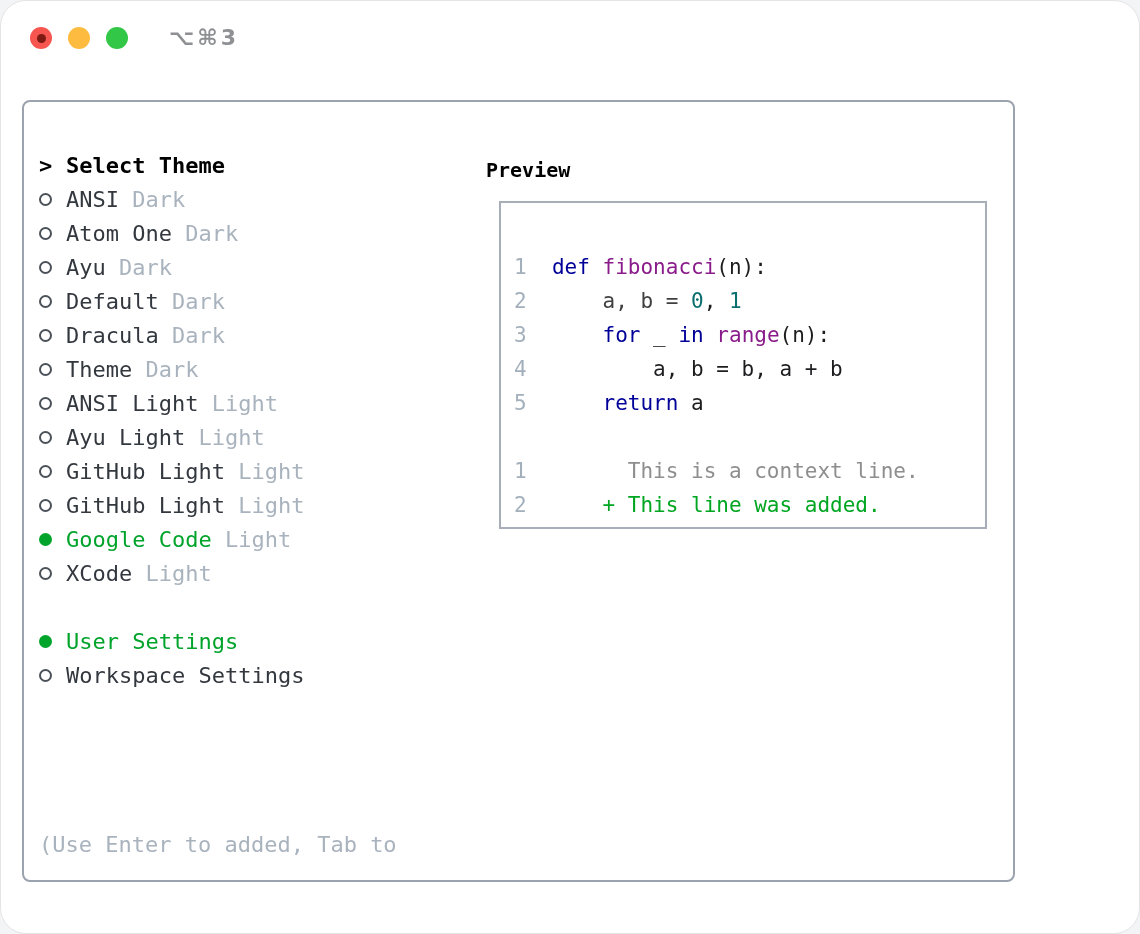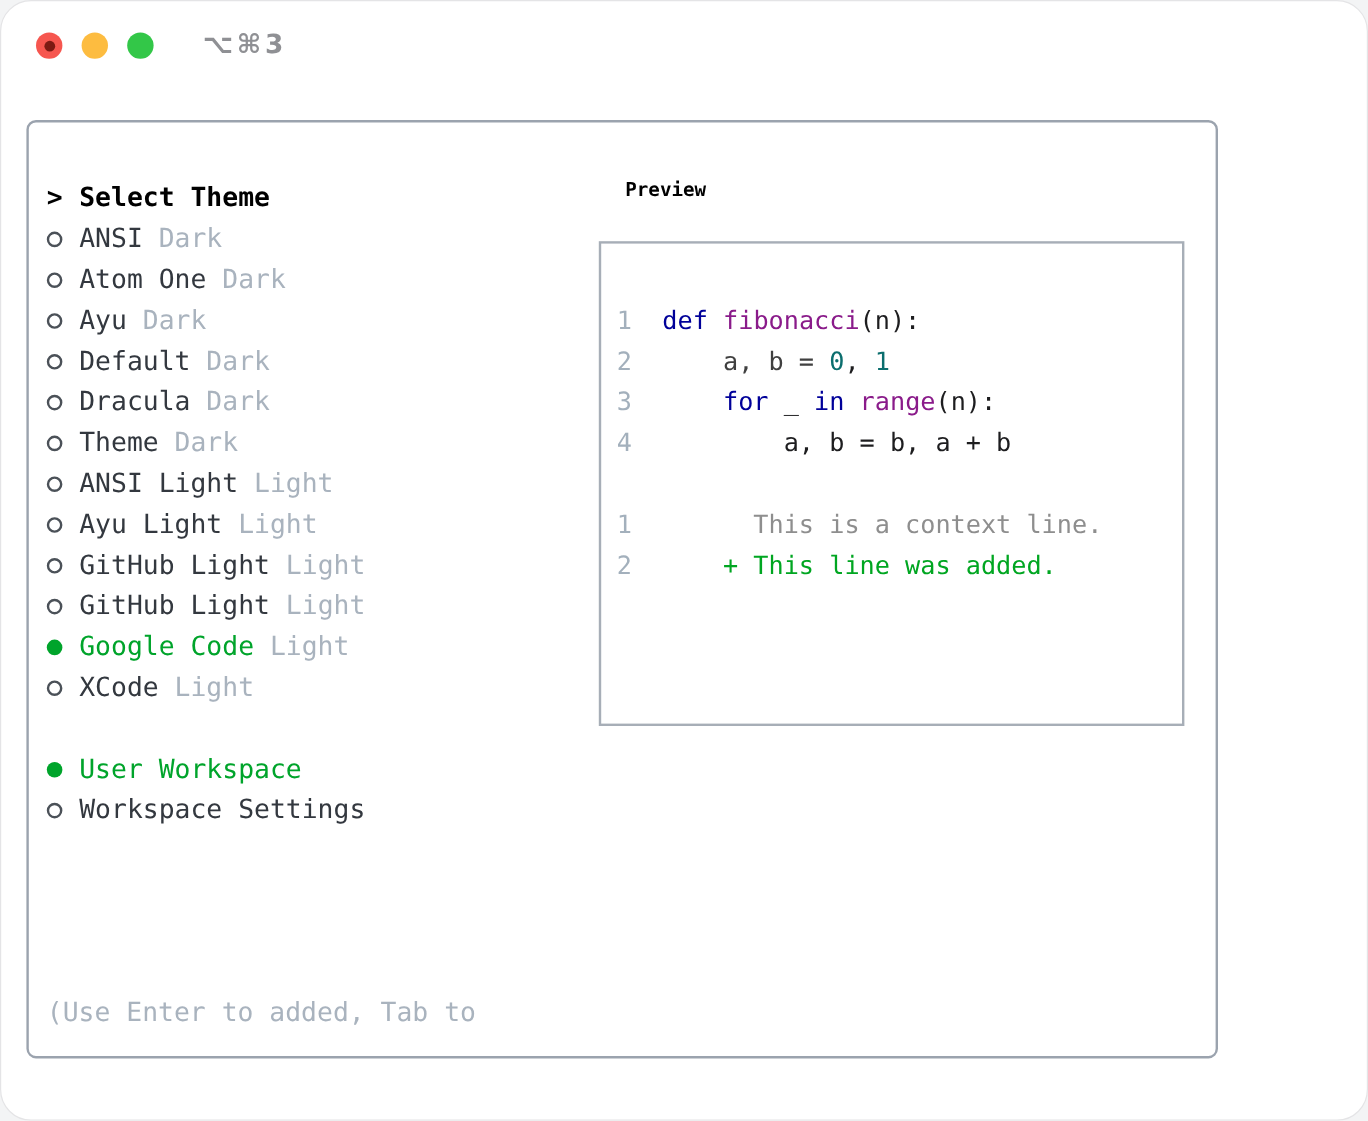--- a/index.html
+++ b/index.html
@@ -37,24 +37,24 @@
   .bullet { width:13px; height:13px; border-radius:50%; }
   .hollow { border:2px solid #4b5158; }
   .filled { background:var(--green); }
   .tname.sel { color:var(--green); }
   .variant { color:var(--muted); }
   #theme-list { position:absolute; left:0; top:46px; }
   #apply-list { position:absolute; left:0; top:522px; }
   .hint { position:absolute; left:15px; top:658px; font-size:22px; line-height:34px;
           color:var(--muted); white-space:pre; }
   
-  .preview-label { position:absolute; left:497px; top:46px; height:34px;
-                   display:flex; align-items:flex-start; font-size:16px; }
+  .preview-label { position:absolute; left:462px; top:46px; height:34px;
+                   display:flex; align-items:flex-end; font-size:20px; }
   .preview-box {
-    position:absolute; left:475px; top:99px; width:488px; height:404px;
+    position:absolute; left:475px; top:99px; width:488px; height:328px;
     border:2px solid #a7aeb7; background:#fff;
   }
   #preview-lines { position:absolute; left:13px; top:47px; }
   .cline { height:34px; line-height:34px; font-size:21px; white-space:pre; }
 </style>
 </head>
 <body>
 
 <div class="window">
 
@@ -84,39 +84,40 @@
         <div class="row"><span class="slot"><span class="bullet hollow"></span></span><span class="tname">ANSI Light</span><span class="variant"> Light</span></div>
         <div class="row"><span class="slot"><span class="bullet hollow"></span></span><span class="tname">Ayu Light</span><span class="variant"> Light</span></div>
         <div class="row"><span class="slot"><span class="bullet hollow"></span></span><span class="tname">GitHub Light</span><span class="variant"> Light</span></div>
         <div class="row"><span class="slot"><span class="bullet hollow"></span></span><span class="tname">GitHub Light</span><span class="variant"> Light</span></div>
         <div class="row"><span class="slot"><span class="bullet filled"></span></span><span class="tname sel">Google Code</span><span class="variant"> Light</span></div>
         <div class="row"><span class="slot"><span class="bullet hollow"></span></span><span class="tname">XCode</span><span class="variant"> Light</span></div>
       </div>
 
     <div id="apply-list">
 
-    <div class="row"><span class="slot"><span class="bullet filled"></span></span><span class="tname sel">User Workspace</span></div>
+    <div class="row"><span class="slot"><span class="bullet filled"></span></span><span class="tname sel">User Settings</span></div>
         <div class="row"><span class="slot"><span class="bullet hollow"></span></span><span class="tname">Workspace Settings</span></div>
       </div>
 
     <div class="hint">
       <div>(Use Enter to added, Tab to</div>
       <div>change focus)</div>
     </div>
 
     <div class="preview-label">
       <span class="hdr">Preview</span>
     </div>
 
     <div class="preview-box">
       <div id="preview-lines">
           <div class="cline"><span style="color: rgb(163, 176, 188);">1  </span><span style="color: rgb(0, 0, 153);">def</span><span style="color: rgb(29, 29, 31);"> </span><span style="color: rgb(138, 27, 138);">fibonacci</span><span style="color: rgb(29, 29, 31);">(n):</span></div>
           <div class="cline"><span style="color: rgb(163, 176, 188);">2  </span><span style="color: #404040;">    a, b = </span><span style="color: rgb(11, 110, 110);">0</span><span style="color: rgb(29, 29, 31);">, </span><span style="color: rgb(11, 110, 110);">1</span></div>
           <div class="cline"><span style="color: rgb(163, 176, 188);">3  </span><span style="color: rgb(29, 29, 31);">    </span><span style="color: rgb(0, 0, 153);">for</span><span style="color: rgb(29, 29, 31);"> _ </span><span style="color: rgb(0, 0, 153);">in</span><span style="color: rgb(29, 29, 31);"> </span><span style="color: rgb(138, 27, 138);">range</span><span style="color: rgb(29, 29, 31);">(n):</span></div>
           <div class="cline"><span style="color: rgb(163, 176, 188);">4  </span><span style="color: rgb(29, 29, 31);">        a, b = b, a + b</span></div>
+          <div class="cline"><span style="color: rgb(163, 176, 188);">5  </span><span style="color: rgb(29, 29, 31);">    </span><span style="color: rgb(0, 0, 153);">return</span><span style="color: rgb(29, 29, 31);"> a</span></div>
           <div class="cline"></div>
           <div class="cline"><span style="color: rgb(163, 176, 188);">1  </span><span style="color: rgb(142, 142, 142);">      This is a context line.</span></div>
           <div class="cline"><span style="color: rgb(163, 176, 188);">2  </span><span style="color: rgb(0, 166, 33);">    + This line was added.</span></div>
         </div>
     </div>
 
   </div>
 </div>
 
 </body></html>

